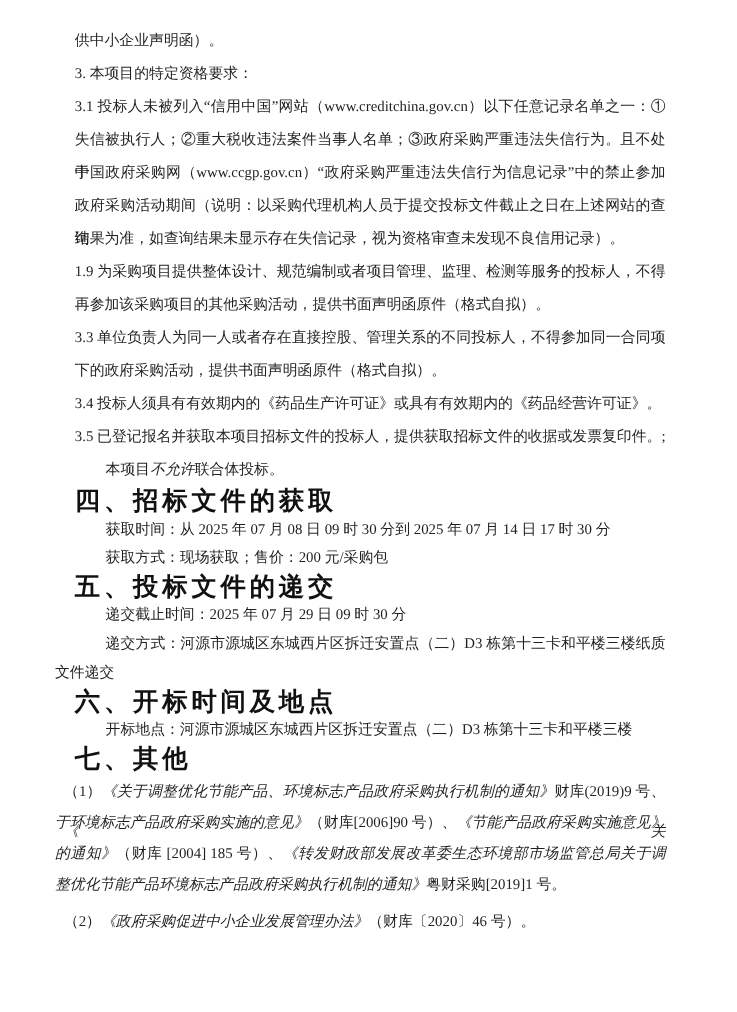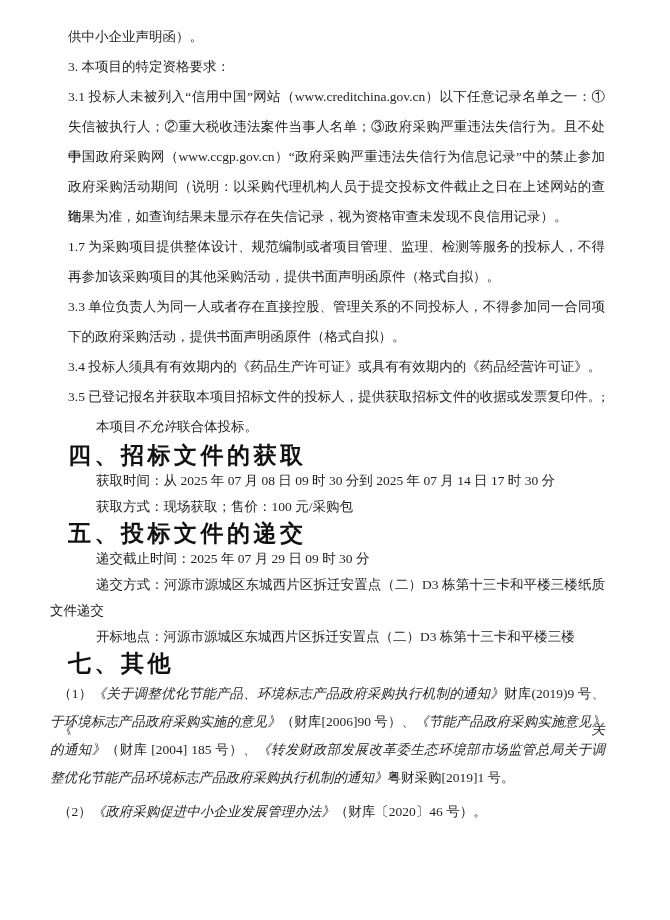--- a/index.html
+++ b/index.html
@@ -49,37 +49,38 @@
 <body>
 
 <div class="page">
   <div class="ln g1">供中小企业声明函）。</div>
   <div class="ln g1">3. 本项目的特定资格要求：</div>
   <div class="ln g1 just">3.1 投标人未被列入“信用中国”网站（www.creditchina.gov.cn）以下任意记录名单之一：①</div>
   <div class="ln g1 just">失信被执行人；②重大税收违法案件当事人名单；③政府采购严重违法失信行为。且不处于</div>
   <div class="ln g1 just">中国政府采购网（www.ccgp.gov.cn）“政府采购严重违法失信行为信息记录”中的禁止参加</div>
   <div class="ln g1 just">政府采购活动期间（说明：以采购代理机构人员于提交投标文件截止之日在上述网站的查询</div>
   <div class="ln g1">结果为准，如查询结果未显示存在失信记录，视为资格审查未发现不良信用记录）。</div>
-  <div class="ln g1 just">1.7 为采购项目提供整体设计、规范编制或者项目管理、监理、检测等服务的投标人，不得</div>
+  <div class="ln g1 just">1.9 为采购项目提供整体设计、规范编制或者项目管理、监理、检测等服务的投标人，不得</div>
   <div class="ln g1">再参加该采购项目的其他采购活动，提供书面声明函原件（格式自拟）。</div>
   <div class="ln g1 just">3.3 单位负责人为同一人或者存在直接控股、管理关系的不同投标人，不得参加同一合同项</div>
   <div class="ln g1">下的政府采购活动，提供书面声明函原件（格式自拟）。</div>
   <div class="ln g1">3.4 投标人须具有有效期内的《药品生产许可证》或具有有效期内的《药品经营许可证》。</div>
   <div class="ln g1">3.5 已登记报名并获取本项目招标文件的投标人，提供获取招标文件的收据或发票复印件。;</div>
   <div class="ln g1 ind"><span class="seg">本项目</span><span class="seg it">不允许</span><span class="seg">联合体投标。</span></div>
 
   <div class="ln g2 h">四、招标文件的获取</div>
   <div class="ln g2 ind">获取时间：从 2025 年 07 月 08 日  09 时 30 分到 2025 年 07 月 14 日  17 时 30 分</div>
-  <div class="ln g2 ind">获取方式：现场获取；售价：100 元/采购包</div>
+  <div class="ln g2 ind">获取方式：现场获取；售价：200 元/采购包</div>
 
   <div class="ln g2 h">五、投标文件的递交</div>
   <div class="ln g2 ind">递交截止时间：2025 年 07 月 29 日  09 时 30 分</div>
   <div class="ln g2 ind just">递交方式：河源市源城区东城西片区拆迁安置点（二）D3 栋第十三卡和平楼三楼纸质</div>
   <div class="ln g2 out">文件递交</div>
 
+  <div class="ln g2 h">六、开标时间及地点</div>
   <div class="ln g2 ind">开标地点：河源市源城区东城西片区拆迁安置点（二）D3 栋第十三卡和平楼三楼</div>
 
   <div class="ln g2 h">七、其他</div>
 
   <div class="ln g3 o1 just"><span class="seg">（1）</span><span class="seg it">《关于调整优化节能产品、环境标志产品政府采购执行机制的通知》</span><span class="seg">财库(2019)9 号、</span><span class="seg it">《关</span></div>
   <div class="ln g3 out just"><span class="seg it">于环境标志产品政府采购实施的意见》</span><span class="seg">（财库[2006]90 号）、</span><span class="seg it">《节能产品政府采购实施意见》</span></div>
   <div class="ln g3 out just"><span class="seg it">的通知》</span><span class="seg">（财库 [2004] 185 号）、</span><span class="seg it">《转发财政部发展改革委生态环境部市场监管总局关于调</span></div>
   <div class="ln g3 out"><span class="seg it">整优化节能产品环境标志产品政府采购执行机制的通知》</span><span class="seg">粤财采购[2019]1 号。</span></div>
   <div class="ln g3 o1 sp-top"><span class="seg">（2）</span><span class="seg it">《政府采购促进中小企业发展管理办法》</span><span class="seg">（财库〔2020〕46 号）。</span></div>
 </div>

